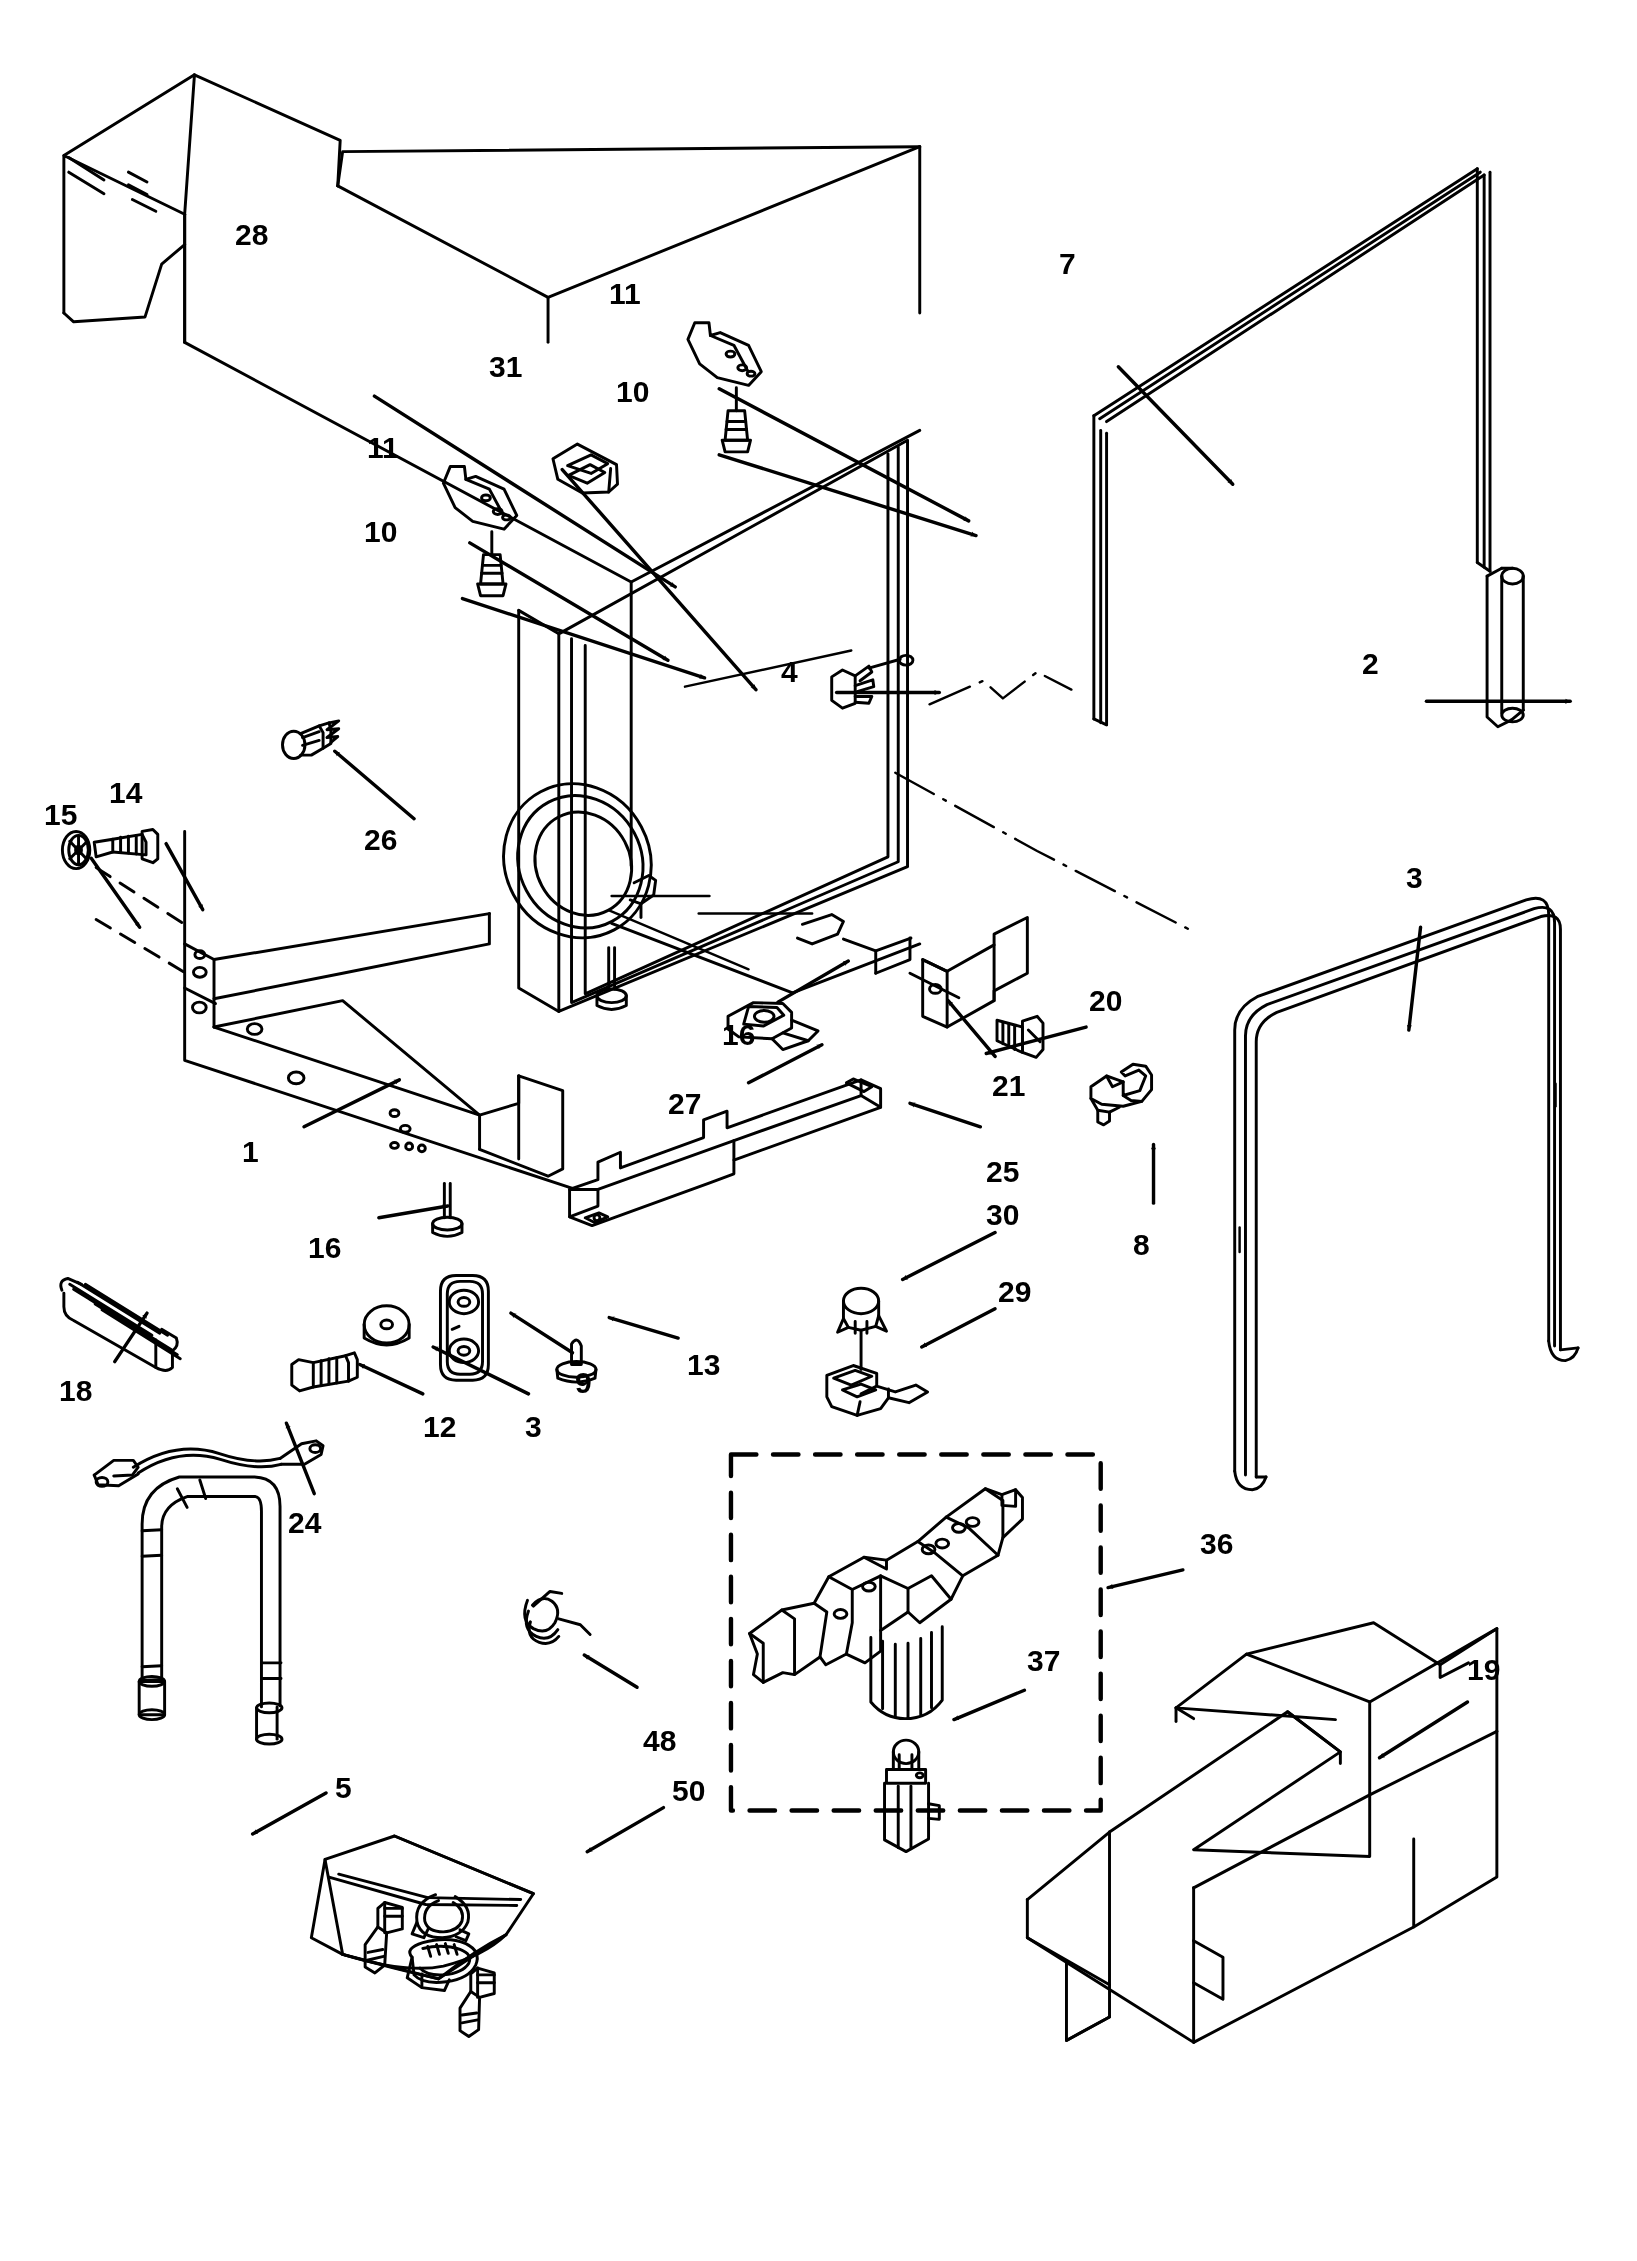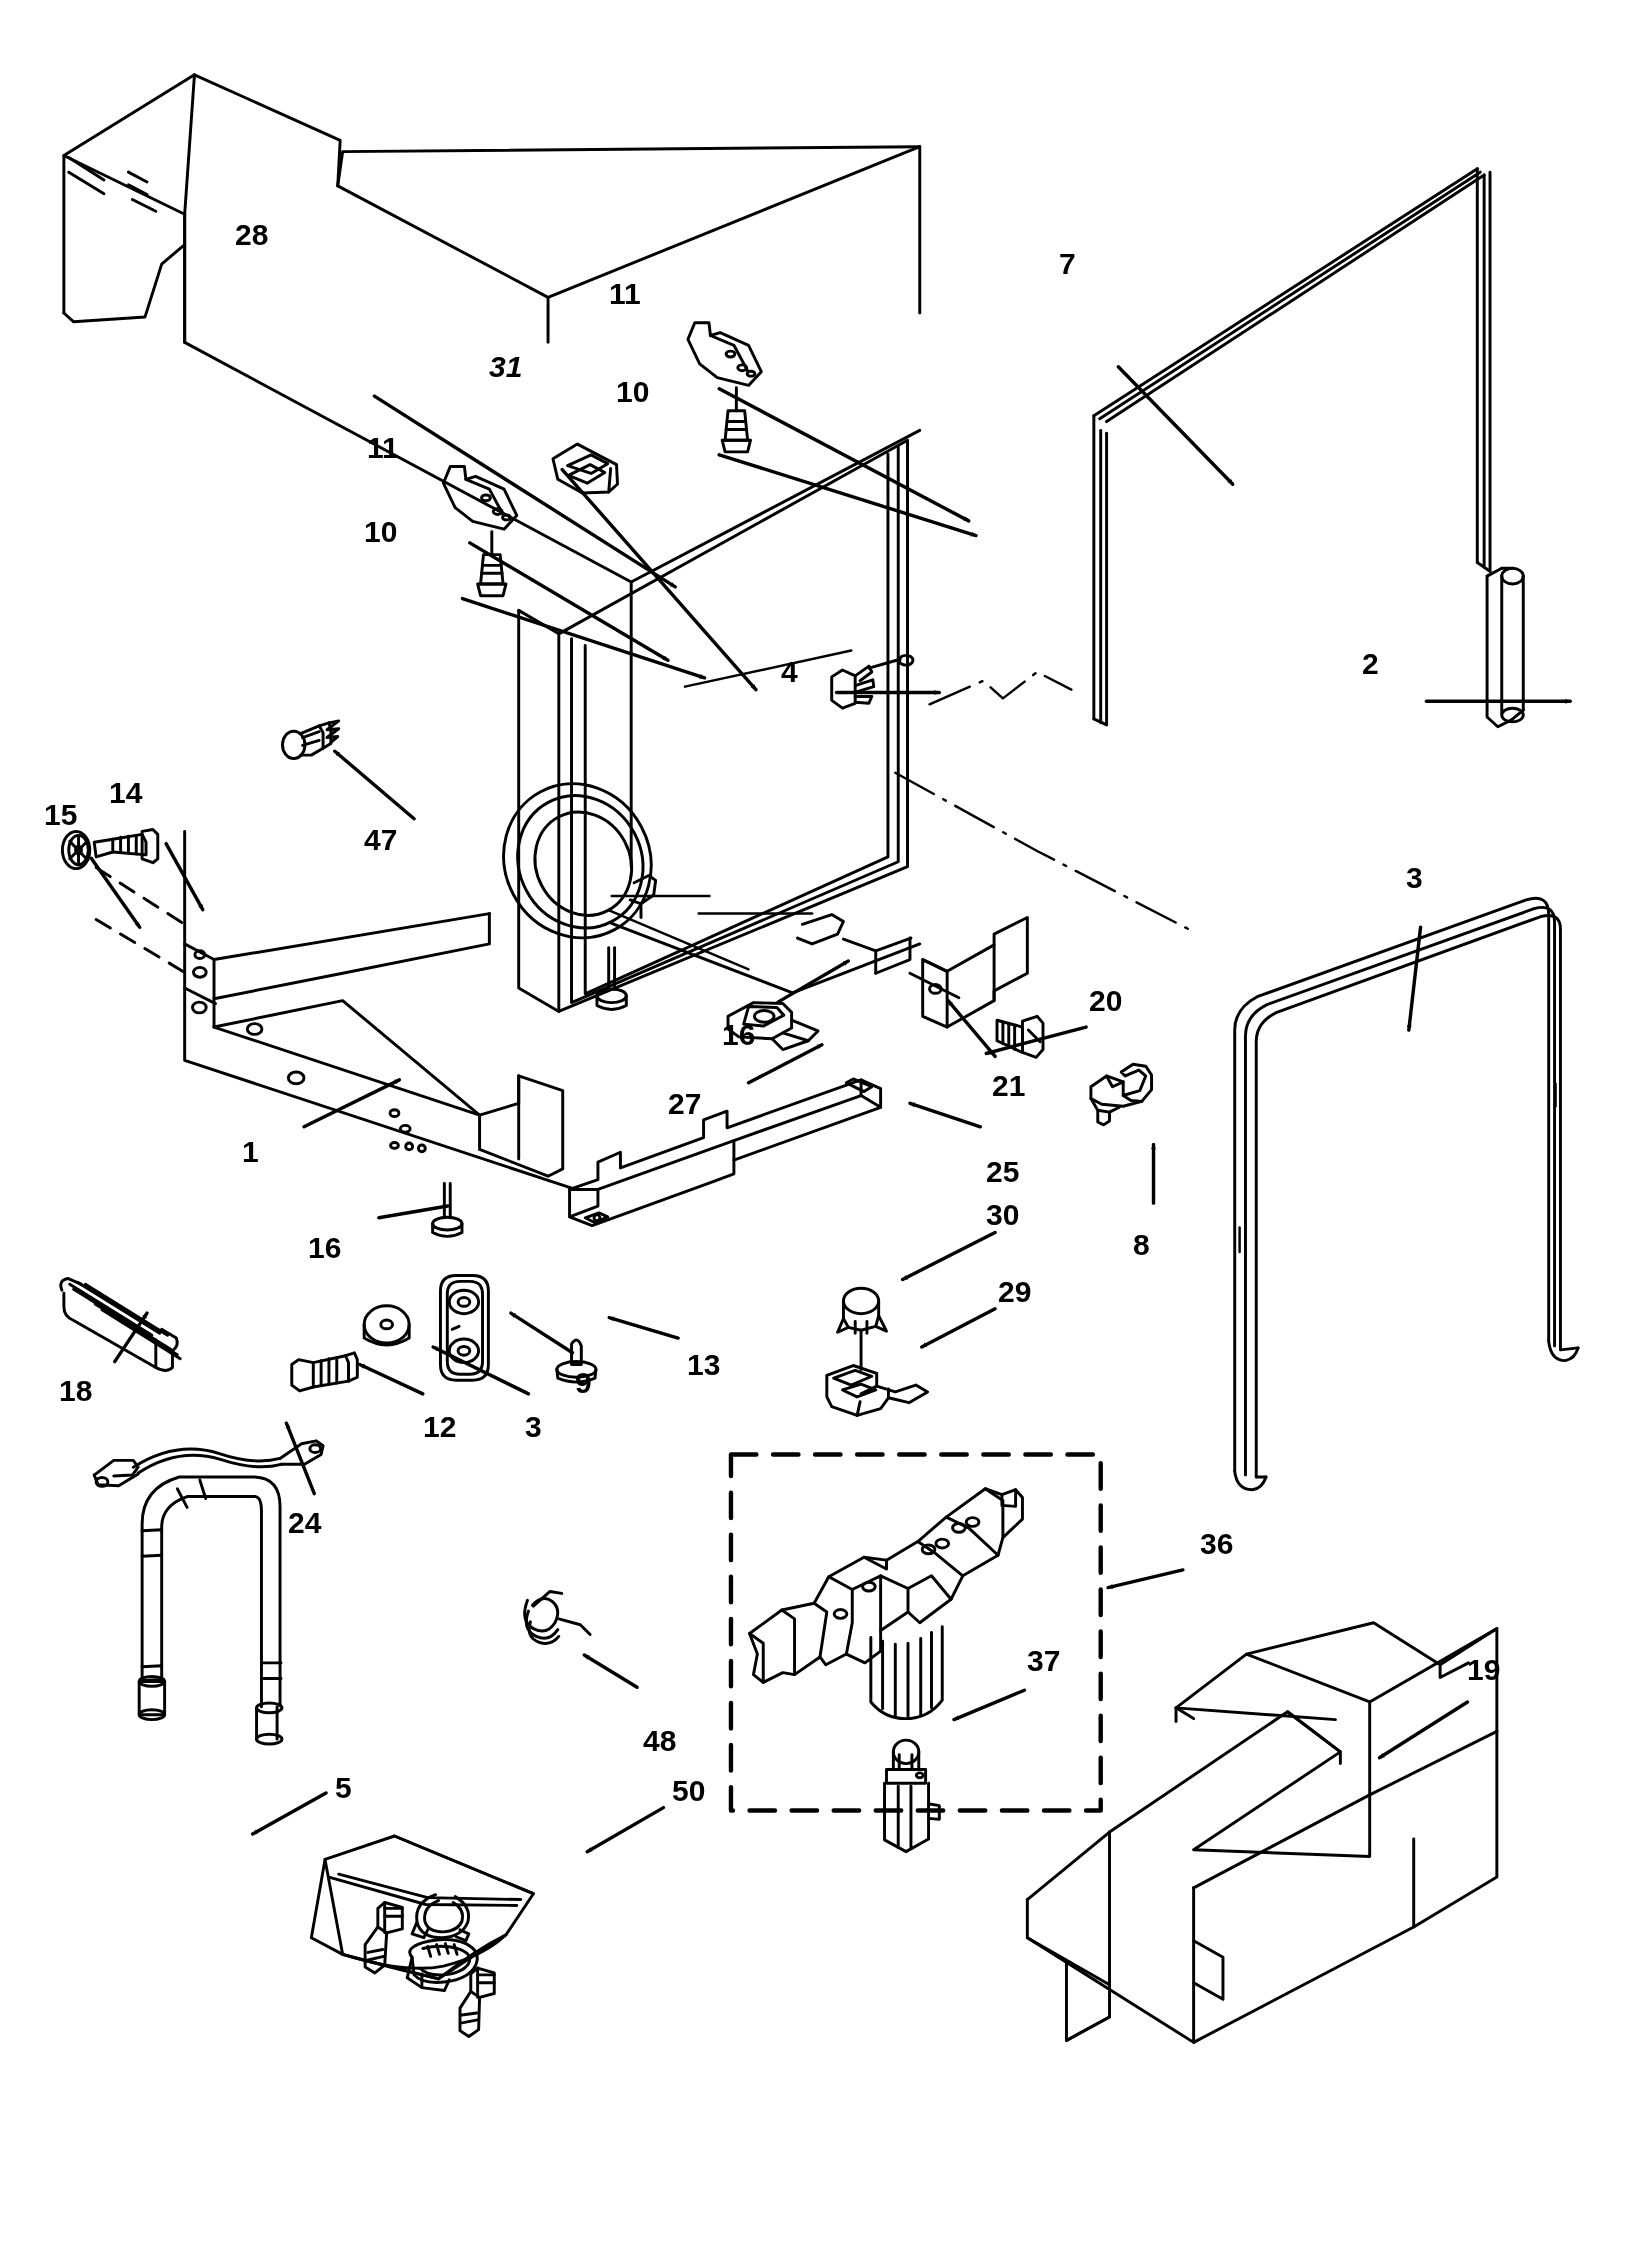--- a/index.html
+++ b/index.html
@@ -526,28 +526,28 @@
           <line x1="666" y1="3666" x2="516" y2="3750"></line>
           <line x1="1356" y1="3696" x2="1200" y2="3786"></line>
         </g>
 
     </g>
   </svg>
 
   <div id="labels">
       <div class="callout" style="left: 235px; top: 220px;">28</div>
       <div class="callout" style="left: 609px; top: 279px;">11</div>
-      <div class="callout" style="left: 489px; top: 352px; font-style: italic;">31</div>
+      <div class="callout" style="left: 489px; top: 352px;">31</div>
       <div class="callout" style="left: 616px; top: 377px;">10</div>
       <div class="callout" style="left: 367px; top: 433px;">11</div>
       <div class="callout" style="left: 364px; top: 517px;">10</div>
       <div class="callout" style="left: 1059px; top: 249px;">7</div>
       <div class="callout" style="left: 1362px; top: 649px;">2</div>
       <div class="callout" style="left: 781px; top: 657px;">4</div>
-      <div class="callout" style="left: 364px; top: 825px;">47</div>
+      <div class="callout" style="left: 364px; top: 825px;">26</div>
       <div class="callout" style="left: 44px; top: 800px;">15</div>
       <div class="callout" style="left: 109px; top: 778px;">14</div>
       <div class="callout" style="left: 1406px; top: 863px;">3</div>
       <div class="callout" style="left: 242px; top: 1137px;">1</div>
       <div class="callout" style="left: 1089px; top: 986px;">20</div>
       <div class="callout" style="left: 722px; top: 1020px;">16</div>
       <div class="callout" style="left: 992px; top: 1071px;">21</div>
       <div class="callout" style="left: 668px; top: 1089px;">27</div>
       <div class="callout" style="left: 986px; top: 1137px; margin-top: 20px;">25</div>
       <div class="callout" style="left: 1133px; top: 1230px;">8</div>

